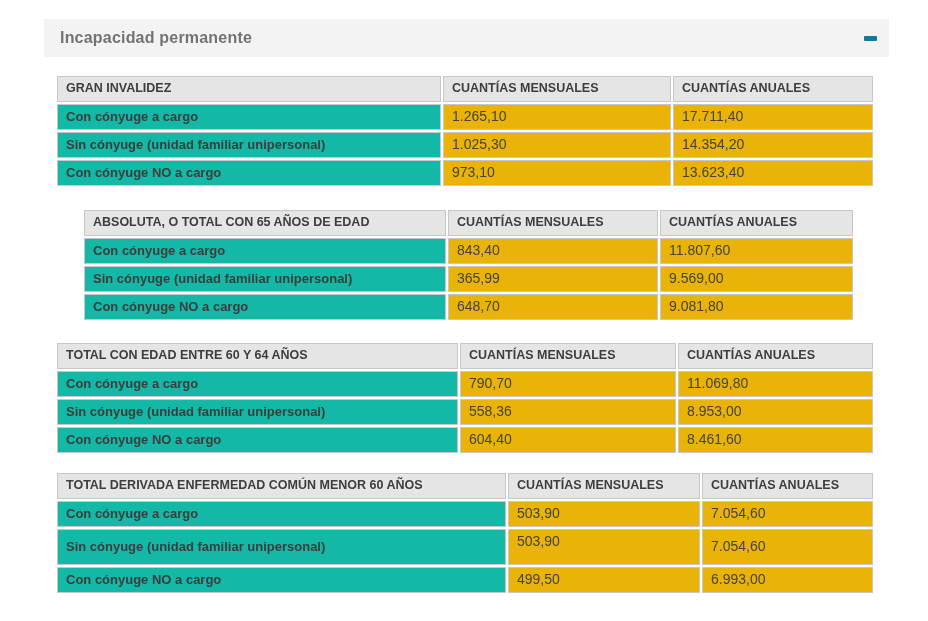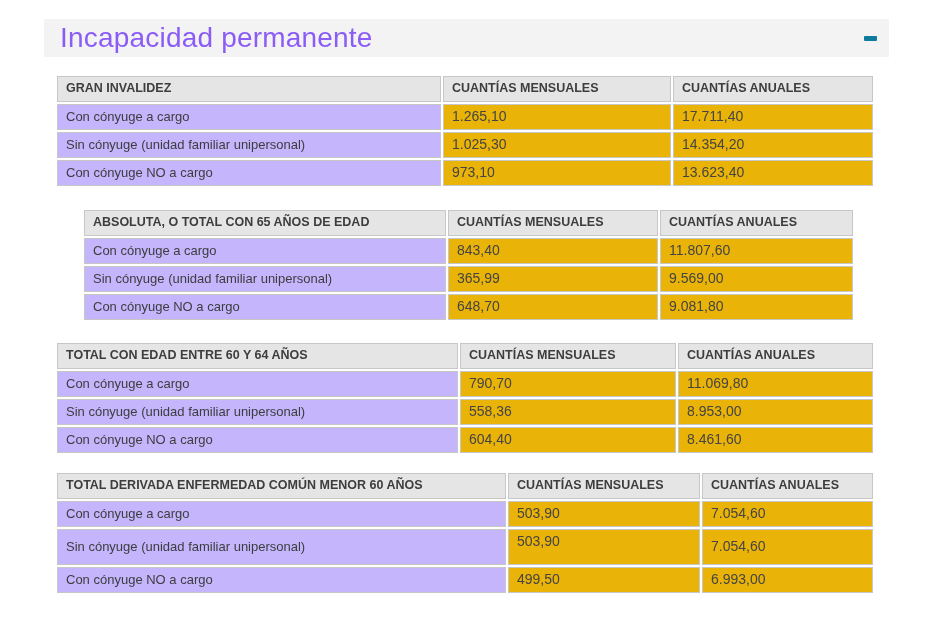--- a/index.html
+++ b/index.html
@@ -7,37 +7,37 @@
 
   .section-header{
     box-sizing:border-box;
     margin:19px 0 0 44px;
     width:845px;height:38px;
     background:#f3f3f3;
     display:flex;align-items:center;justify-content:space-between;
     padding:0 12px 0 16px;
     cursor:pointer;
   }
-  .section-title{font-size:28px;font-weight:400;color:#8b5cf6;letter-spacing:.2px}
+  .section-title{font-size:16px;font-weight:700;color:#737373;letter-spacing:.2px}
   .collapse-btn{
     width:13px;height:5px;background:#0e7a9c;border:none;padding:0;margin:0;
     border-radius:1px;cursor:pointer;display:block;
   }
 
   table.data{border-collapse:separate;border-spacing:2px;table-layout:fixed}
   table.data th,table.data td{
     box-sizing:border-box;
     border:1px solid #c7c7c7;
     padding:3px 8px 4px 8px;
     font-size:13px;line-height:17px;
     color:#3d3d3d;text-align:left;vertical-align:middle;
     overflow:hidden;white-space:nowrap;
   }
   table.data th{background:#e5e5e5;font-weight:700;font-size:12.5px}
-  table.data td.label{background:#c4b5fd;font-weight:400}
+  table.data td.label{background:#14b8a6;font-weight:700}
   table.data td.value{background:#eab308;font-size:14px;font-weight:400;color:#444444}
   table.data tr.tall td{height:36px}
   table.data td.v-top{vertical-align:top}
 
   .t1{margin:17px 0 0 55px}
   .t2{margin:20px 0 0 82px}
   .t3{margin:19px 0 2px 55px}
   .t4{margin:16px 0 0 55px}
 </style>
 </head>

